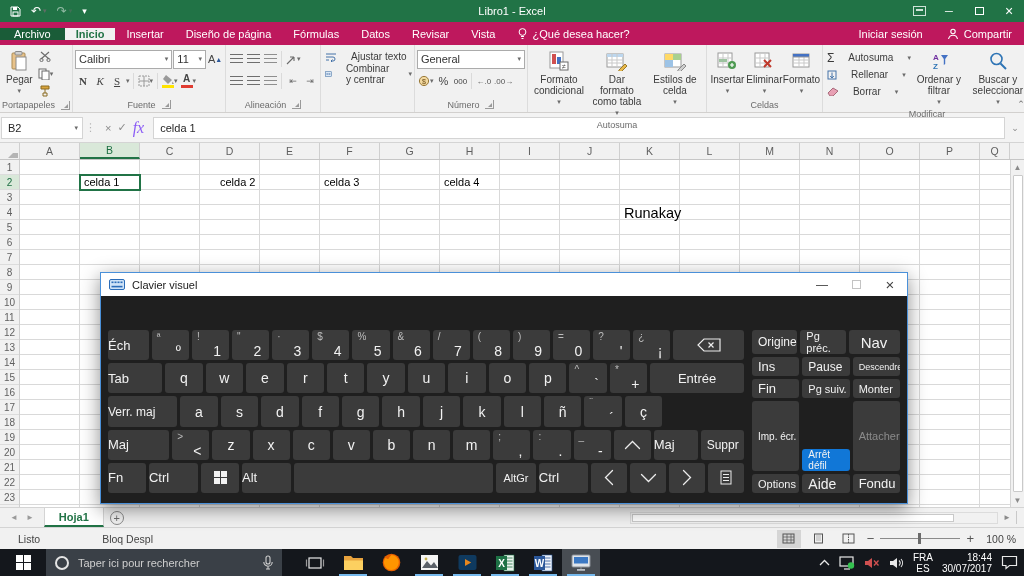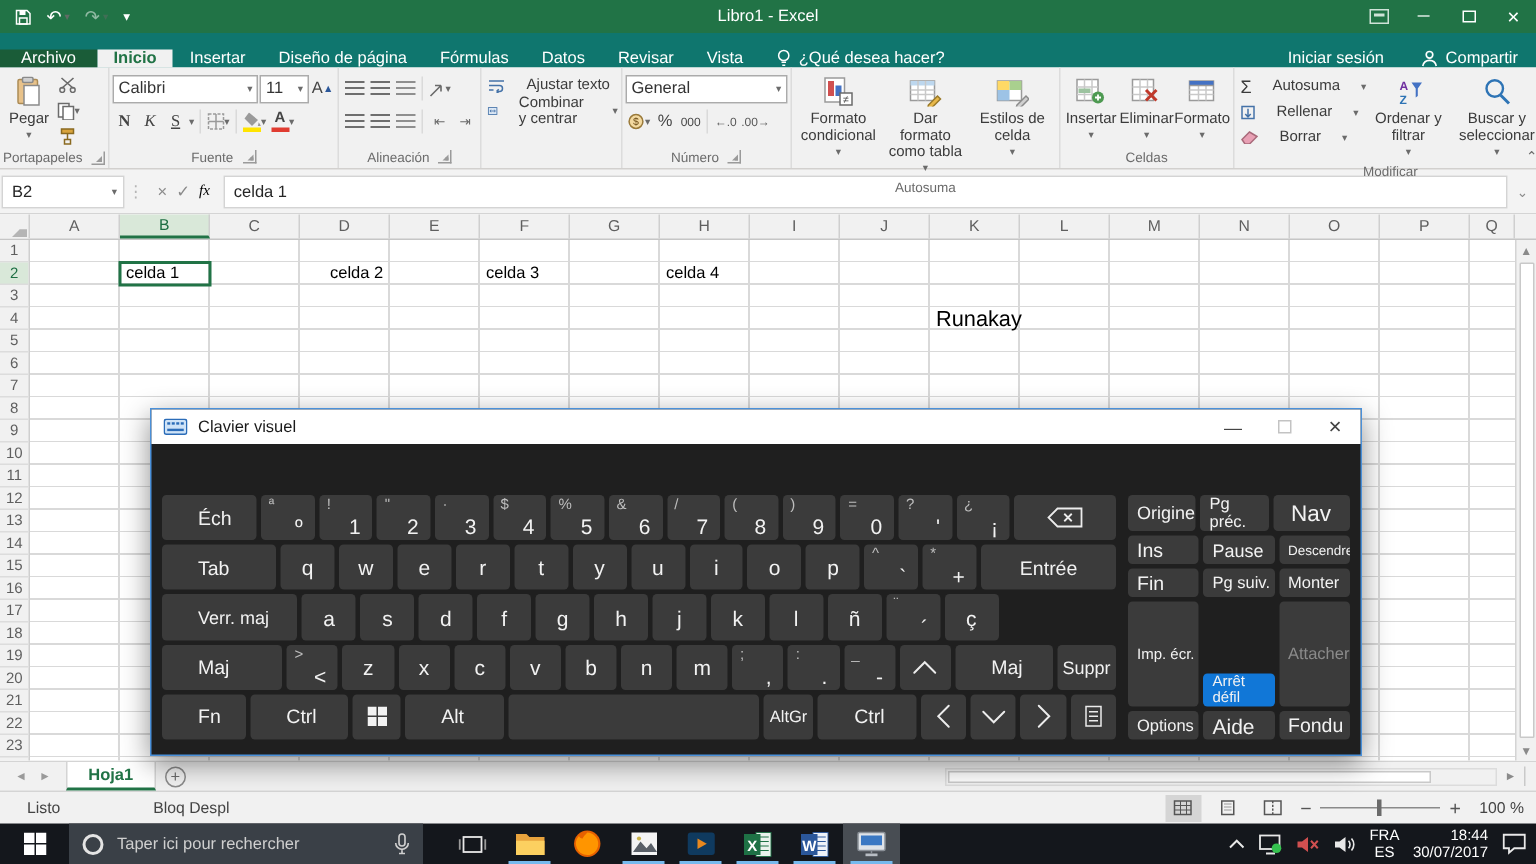--- a/index.html
+++ b/index.html
@@ -14,21 +14,21 @@
 .qat .dim{opacity:.5}
 .qat .dd{font-size:7px;opacity:.85}
 .xl-title{position:absolute;left:0;right:0;text-align:center;font-size:11px;color:#fff;pointer-events:none}
 .win-ctrls{margin-left:auto;display:flex;height:22px}
 .win-ctrls .wbtn{width:30px;display:flex;align-items:center;justify-content:center;color:#fff;font-size:11px}
 .ribopt{width:13px;height:10px;border:1px solid #cfe3d8;position:relative}
 .ribopt:after{content:"";position:absolute;left:2px;top:2px;right:2px;height:2px;background:#cfe3d8}
 .maxbox{width:9px;height:8px;border:1px solid #fff}
 
 
-.xl-tabrow{height:23px;background:#0f766e;display:flex;align-items:flex-end;color:#fff}
+.xl-tabrow{height:23px;background:#be185d;display:flex;align-items:center;color:#fff}
 .rtab{padding:0 11px;display:flex;align-items:center;font-size:11px;cursor:default}
 .rtab.file{background:#1a5c38;padding:0 14px}
 .rtab.active{background:#f1f1f1;color:#217346;font-weight:bold}
 .tellme{display:flex;align-items:center;gap:5px;padding:0 10px;font-size:11px}
 .tab-right{margin-left:auto;display:flex;align-items:center}
 .signin{padding:0 12px;font-size:11px}
 .share{display:flex;align-items:center;gap:5px;padding:0 12px;height:100%}
 
 
 .ribbon{height:68px;background:#f1f1f1;border-bottom:1px solid #d2d0ce;display:flex;position:relative}
@@ -50,21 +50,21 @@
 .group-estilos .bigbtn{width:58px}
 .group-celdas .bigbtn{width:37px}
 .modrow{display:flex;align-items:center;height:17px;font-size:10px;color:#3b3b3b;gap:14px;padding-left:2px}
 .collapse-arrow{position:absolute;right:6px;bottom:3px;color:#6b6b6b;font-size:9px}
 
 
 .formula-bar{height:30px;background:#f3f3f3;border-bottom:1px solid #d4d4d4;display:flex;align-items:center;padding:0 1px;gap:2px}
 .namebox{width:82px;height:22px;background:#fff;border:1px solid #d4d4d4;display:flex;align-items:center;padding-left:6px;font-size:11px}
 .namebox .dd{margin-left:auto;margin-right:4px}
 .fxbtns{display:flex;align-items:center;height:22px;gap:6px;padding:0 7px;color:#8a8a8a}
-.fxbtns .fx{font-style:italic;font-family:"Liberation Serif",serif;color:#000000;font-size:10px}
+.fxbtns .fx{font-style:italic;font-family:"Liberation Serif",serif;color:#8b5cf6;font-size:16px}
 .fmval{flex:1;height:22px;background:#fff;border:1px solid #d4d4d4;display:flex;align-items:center;padding-left:6px;font-size:11px}
 .fmdd{width:16px;color:#8a8a8a;text-align:center;font-size:9px}
 
 
 .grid-wrap{position:relative;height:364px;background:#fff}
 .colheads{display:flex;height:17px;background:#f1f1f1;border-bottom:1px solid #c6c6c6}
 .cornerbox{width:20px;border-right:1px solid #cfcfcf;position:relative;background:#f1f1f1}
 .cornerbox:after{content:"";position:absolute;right:1px;bottom:1px;border:5px solid transparent;border-right-color:#b5b5b5;border-bottom-color:#b5b5b5;border-top-width:0;border-left-width:5px}
 .colh{border-right:1px solid #cfcfcf;display:flex;align-items:center;justify-content:center;font-size:10.5px;color:#5f5f5f}
 .colh.sel{background:#d9e8d9;color:#1c6e42;border-bottom:2px solid #217346}
@@ -110,21 +110,21 @@
 .osk-title-text{font-size:11px;color:#1a1a1a}
 .osk-ctrls{margin-left:auto;display:flex;height:100%}
 .osk-ctrls .wbtn{width:34px;display:flex;align-items:center;justify-content:center;color:#444;font-size:12px}
 .osk-ctrls .disabled .maxsq{border-color:#c3c3c3}
 .maxsq{width:9px;height:9px;border:1px solid #555}
 .osk-body{flex:1;display:flex;gap:8px;padding:34px 7px 10px 7px}
 .kb-main{flex:1;display:flex;flex-direction:column;gap:3px}
 .kb-side{width:148px;display:flex;flex-direction:column;gap:3px}
 .kb-row{display:flex;gap:3px;flex:1}
 .key{background:#3b3b3b;border-radius:3px;color:#f2f2f2;display:flex;align-items:center;justify-content:center;font-size:14px;position:relative;min-width:0;overflow:hidden;cursor:default}
-.key.left{justify-content:flex-start;padding-left:24px}
+.key.left{justify-content:flex-start;padding-left:0}
 .key .sh{position:absolute;top:1px;left:5px;font-size:10px;color:#bdbdbd}
 .key .mn{position:absolute;bottom:1px;right:8px;font-size:14px}
 .key.active{background:#1177d7}
 .key.dim{color:#8b8b8b}
 .kb-spacer{background:transparent}
 .skey{justify-content:flex-start;padding-left:6px}
 
 
 .taskbar{position:absolute;left:0;right:0;bottom:0;height:27px;background:#14171c;display:flex;align-items:stretch;z-index:50}
 .tb-start{width:46px;display:flex;align-items:center;justify-content:center}

